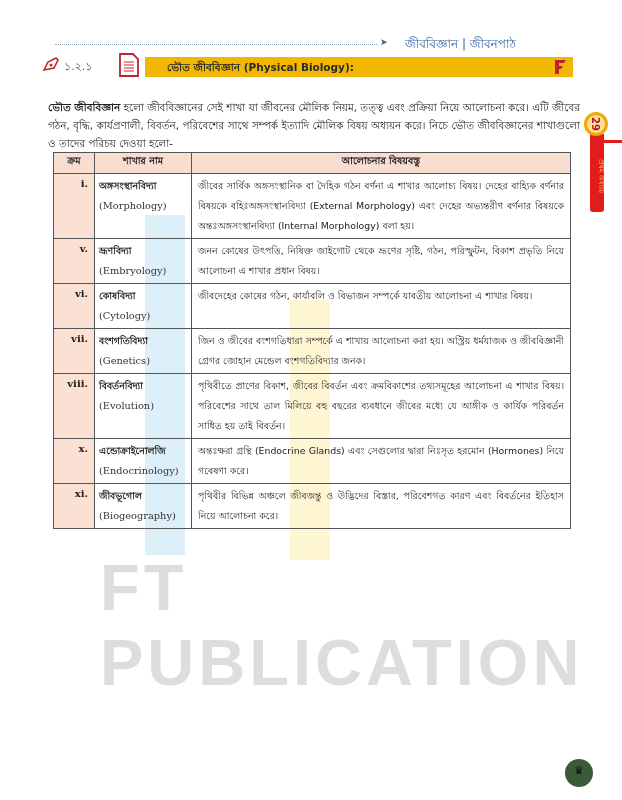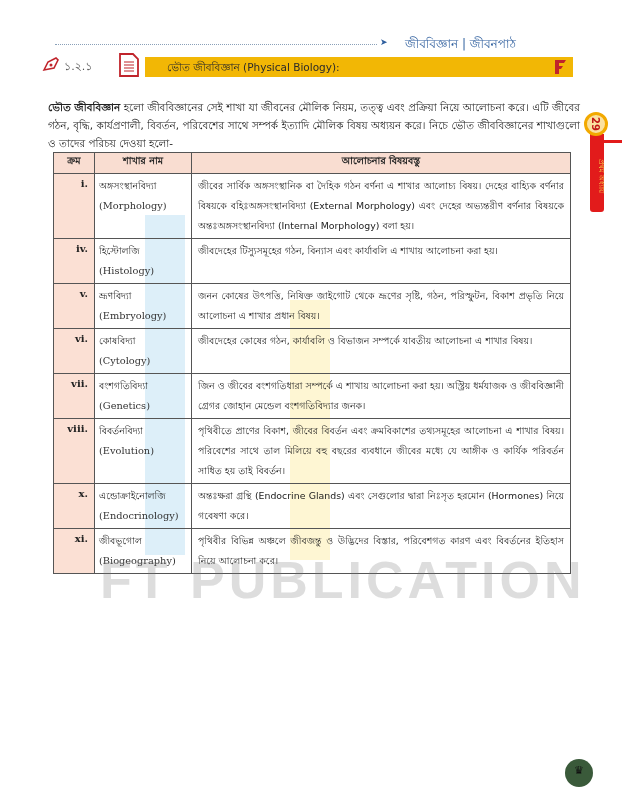--- a/index.html
+++ b/index.html
@@ -5,42 +5,42 @@
   html, body { margin:0; padding:0; }
   body { width:622px; height:800px; background:#ffffff; position:relative; overflow:hidden;
          font-family:"DejaVu Sans", sans-serif; color:#222; }
   .header-rule { position:absolute; left:55px; top:44px; width:322px; border-top:1px dotted #8aa0b8; }
   .header-arrow { position:absolute; left:380px; top:37px; color:#2f5f9e; font-size:9px; }
   .header-title { position:absolute; left:405px; top:35px; font-size:12px; color:#2f5f9e; }
   .pen-icon { position:absolute; left:42px; top:56px; width:20px; height:16px; }
   .sec-num { position:absolute; left:64px; top:58px; font-size:11px; color:#555; }
   .doc-icon { position:absolute; left:118px; top:52px; width:22px; height:26px; }
   .sec-bar { position:absolute; left:145px; top:57px; width:428px; height:20px; background:#f2b705; }
-  .sec-title { position:absolute; left:22px; top:3px; font-size:10.5px; font-weight:normal; color:#2a2a2a; }
+  .sec-title { position:absolute; left:22px; top:3px; font-size:10.5px; font-weight:bold; color:#2a2a2a; }
   .sec-logo { position:absolute; right:6px; top:2px; width:14px; height:16px; }
   .intro { position:absolute; left:48px; top:88px; width:532px; font-size:10.4px; line-height:18px; color:#222; text-align:justify; }
   .intro b { font-weight:bold; }
   .side-tab { position:absolute; left:583px; top:112px; width:28px; height:100px; }
   .side-tab .strip { position:absolute; left:7px; top:22px; width:14px; height:78px; background:#e21b1b; border-radius:0 0 3px 3px; }
   .side-tab .strip2 { position:absolute; left:20px; top:28px; width:20px; height:30px; border-top:3px solid #e21b1b; }
   .side-tab .badge { position:absolute; left:1px; top:0; width:24px; height:24px; border-radius:50%; background:#fbe1a0;
                      border:3px solid #f2a900; box-sizing:border-box; display:flex; align-items:center; justify-content:center;
                      font-size:10px; font-weight:bold; color:#c01616; transform:rotate(90deg); }
   .side-tab .chap { position:absolute; left:4px; top:44px; width:20px; height:40px; font-size:7px; color:#f7d24a;
                     writing-mode:vertical-rl; text-align:center; }
-  .watermark { position:absolute; left:100px; top:550px; font-size:52px; font-weight:bold; color:rgba(120,120,120,0.25);
+  .watermark { position:absolute; left:100px; top:550px; font-size:65px; font-weight:bold; color:rgba(120,120,120,0.25);
                letter-spacing:4px; font-family:"Liberation Sans", sans-serif; }
   .wm-blue { position:absolute; left:145px; top:215px; width:40px; height:340px; background:rgba(120,190,230,0.25); }
   .wm-yellow { position:absolute; left:290px; top:300px; width:40px; height:260px; background:rgba(250,220,80,0.25); }
   table.branches { position:absolute; left:53px; top:152px; width:518px; border-collapse:collapse; font-size:9.4px;border-radius:7px; }
   table.branches th, table.branches td { border:1px solid #555; vertical-align:top; }
   table.branches th { background:#f9ddd1; font-weight:bold; height:18px; font-size:9.6px; }
   td.num { width:34px; text-align:right; padding:4px 6px 0 0; background:#fbe0d4; font-family:"DejaVu Serif", serif; font-weight:bold; font-size:10px; }
   td.name { width:88px; padding:2px 4px; line-height:20px; }
-  td.name .bn { font-weight:normal; display:block; }
+  td.name .bn { font-weight:bold; display:block; }
   td.name .en { font-family:"DejaVu Serif", serif; font-size:9.8px; color:#333; display:block; }
   td.desc { padding:2px 6px; line-height:20px; text-align:justify; color:#222; }
   .footer-seal { position:absolute; left:565px; top:759px; width:28px; height:28px; border-radius:50%; background:#3a5a3a; }
   .footer-seal span { position:absolute; left:9px; top:5px; color:#111; font-size:11px; }
 </style>
 </head>
 <body>
 
 <div class="wm-blue"></div>
 <div class="wm-yellow"></div>
@@ -83,28 +83,20 @@
     </tr>
   </thead>
   <tbody id="tbody">
       <tr>
         <td class="num">i.</td>
         <td class="name">
           <span class="bn">অঙ্গসংস্থানবিদ্যা</span>
           <span class="en">(Morphology)</span>
         </td>
         <td class="desc">জীবের সার্বিক অঙ্গসংস্থানিক বা দৈহিক গঠন বর্ণনা এ শাখার আলোচ্য বিষয়। দেহের বাহ্যিক বর্ণনার বিষয়কে বহিঃঅঙ্গসংস্থানবিদ্যা (External Morphology) এবং দেহের অভ্যন্তরীণ বর্ণনার বিষয়কে অন্তঃঅঙ্গসংস্থানবিদ্যা (Internal Morphology) বলা হয়।</td>
-      </tr>
-      <tr>
-        <td class="num">iv.</td>
-        <td class="name">
-          <span class="bn">হিস্টোলজি</span>
-          <span class="en">(Histology)</span>
-        </td>
-        <td class="desc">জীবদেহের টিস্যুসমূহের গঠন, বিন্যাস এবং কার্যাবলি এ শাখায় আলোচনা করা হয়।</td>
       </tr>
       <tr>
         <td class="num">v.</td>
         <td class="name">
           <span class="bn">ভ্রূণবিদ্যা</span>
           <span class="en">(Embryology)</span>
         </td>
         <td class="desc">জনন কোষের উৎপত্তি, নিষিক্ত জাইগোট থেকে ভ্রূণের সৃষ্টি, গঠন, পরিস্ফুটন, বিকাশ প্রভৃতি নিয়ে আলোচনা এ শাখার প্রধান বিষয়।</td>
       </tr>
       <tr>

